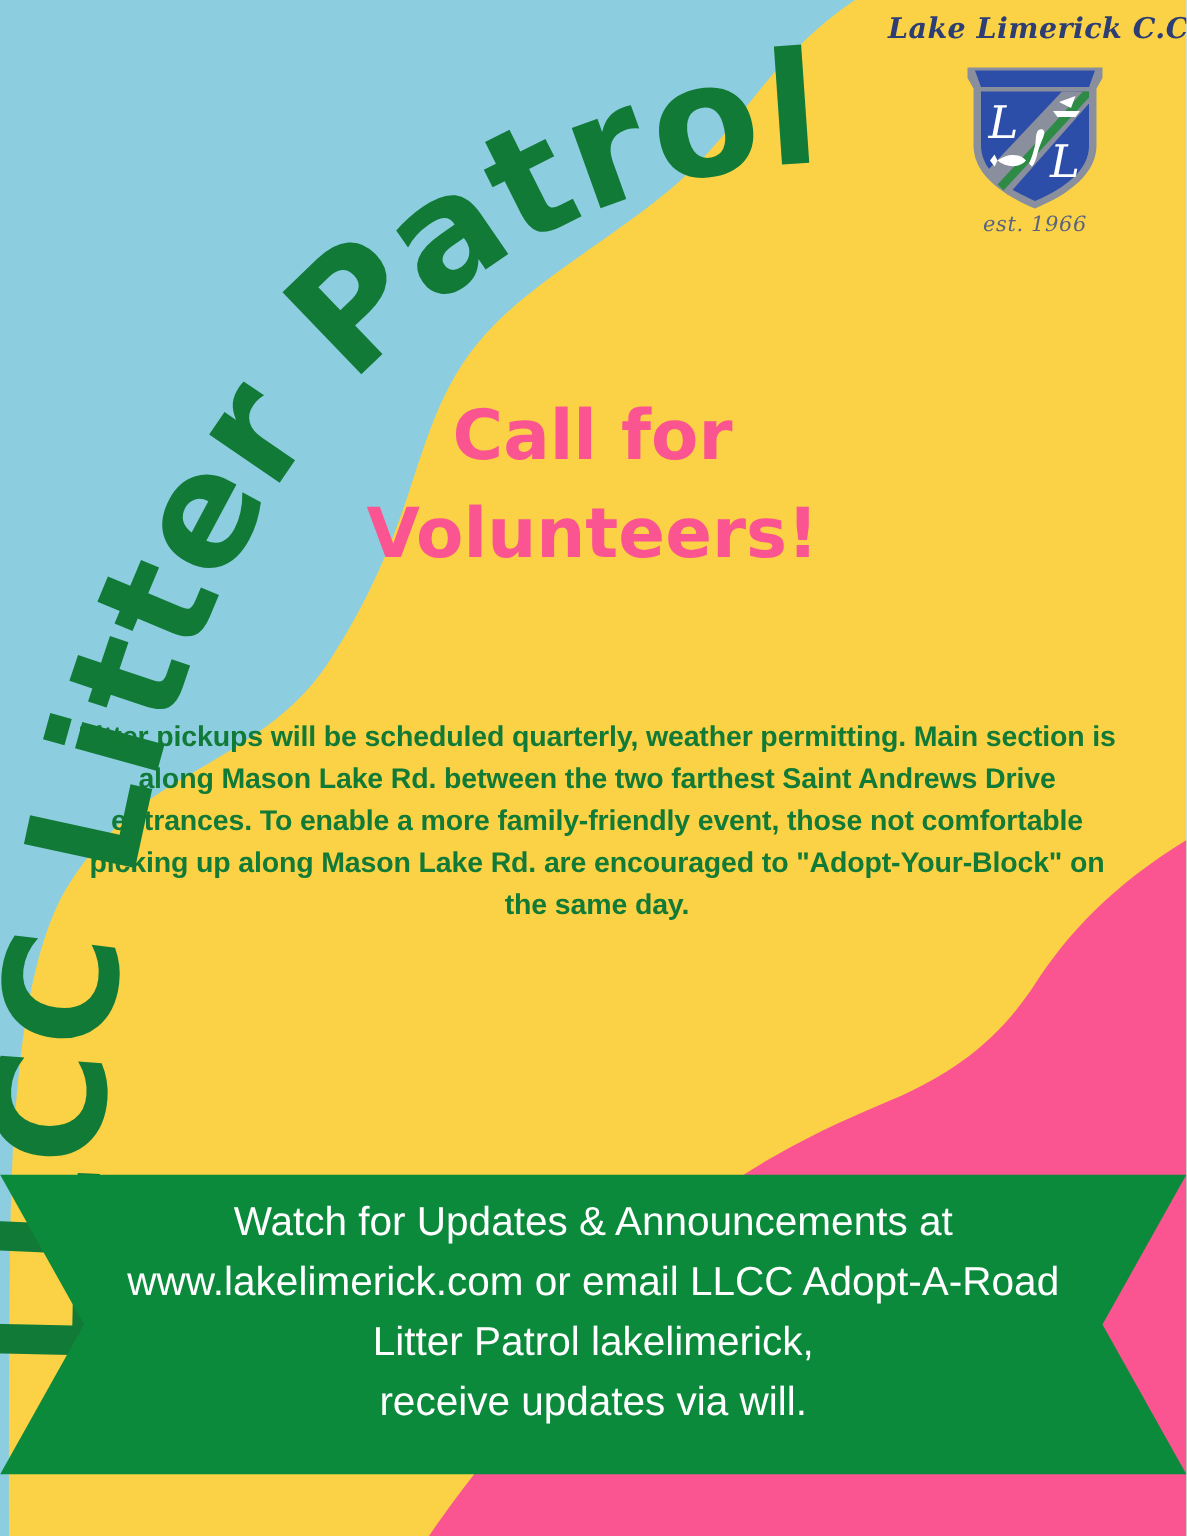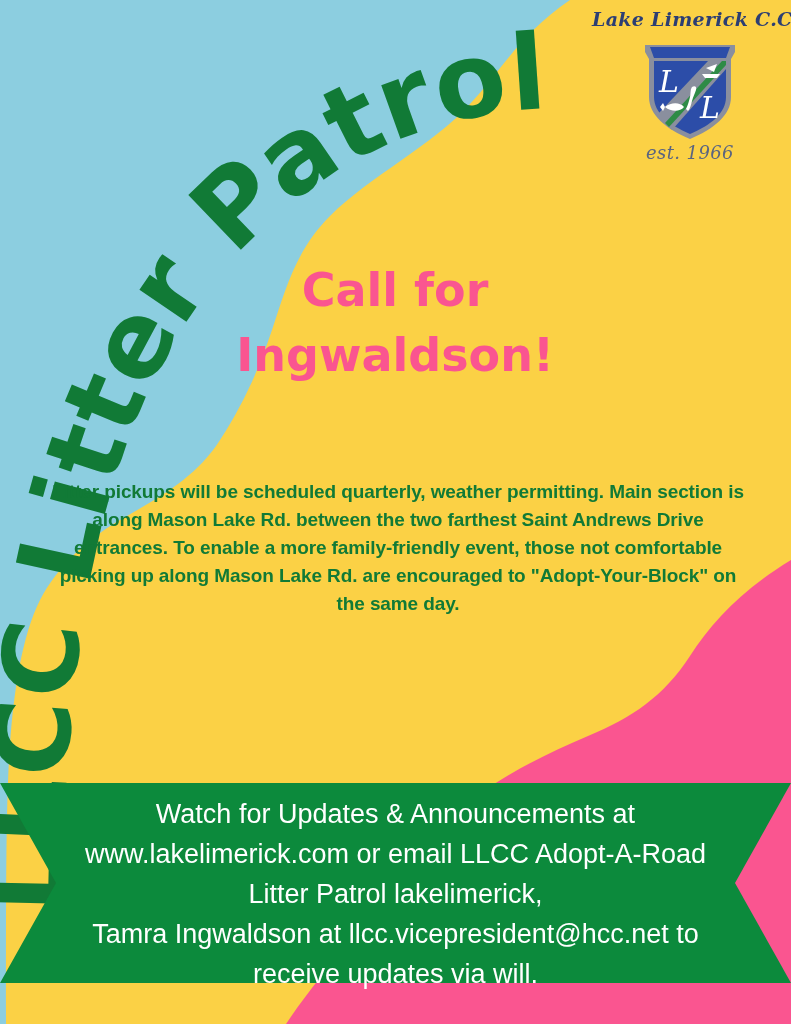--- a/index.html
+++ b/index.html
@@ -75,21 +75,21 @@
     height: 106px;
   }
   #logo-est {
     position: absolute;
     left: 0;
     top: 134px;
     width: 196px;
     text-align: center;
     font-family: "DejaVu Serif", serif;
     font-style: italic;
-    font-size: 18px;
+    font-size: 14px;
     color: #5A6480;
     letter-spacing: 0.4px;
   }
 
   
   #subtitle {
     position: absolute;
     left: 130px;
     top: 258px;
     width: 530px;
@@ -236,35 +236,34 @@
                  C 42,77 33,77 27,72 Z
                  M 25,68 L 27,72 L 25,76 L 22,72 Z"></path>
       </svg>
     </div>
 
     <div id="logo-est">est. 1966</div>
   </div>
 
   <div id="subtitle">
     <span class="sub-line">Call for</span>
-    <span class="sub-line">Ingwaldson!</span>
+    <span class="sub-line">Volunteers!</span>
   </div>
 
   <div id="body-copy">Litter pickups will be scheduled quarterly, weather permitting. Main section is along Mason Lake Rd. between the two farthest Saint Andrews Drive entrances. To enable a more family-friendly event, those not comfortable picking up along Mason Lake Rd. are encouraged to "Adopt-Your-Block" on the same day.</div>
 
   <div id="banner">
     <svg id="banner-shape" viewBox="0 0 791 200" preserveAspectRatio="none">
       <path fill="#0C8A3C" d="M 0,0 L 791,0 L 791,200 L 0,200 L 56,100 Z"></path>
     </svg>
     <svg style="position:absolute;left:0;top:0;width:791px;height:200px" viewBox="0 0 791 200" preserveAspectRatio="none">
       <path fill="#FA5590" d="M 791,0 L 791,200 L 735,100 Z"></path>
     </svg>
 
     <div id="banner-text">
       <span class="ban-line">Watch for Updates &amp; Announcements at</span>
       <span class="ban-line">www.lakelimerick.com or email LLCC Adopt-A-Road</span>
       <span class="ban-line">Litter Patrol lakelimerick,</span>
-      <span class="ban-line">Tamra Ingwaldson at llcc.vicepresident@hcc.net to</span>
       <span class="ban-line">receive updates via will.</span>
     </div>
   </div>
 
 </div>
 
 </body></html>

